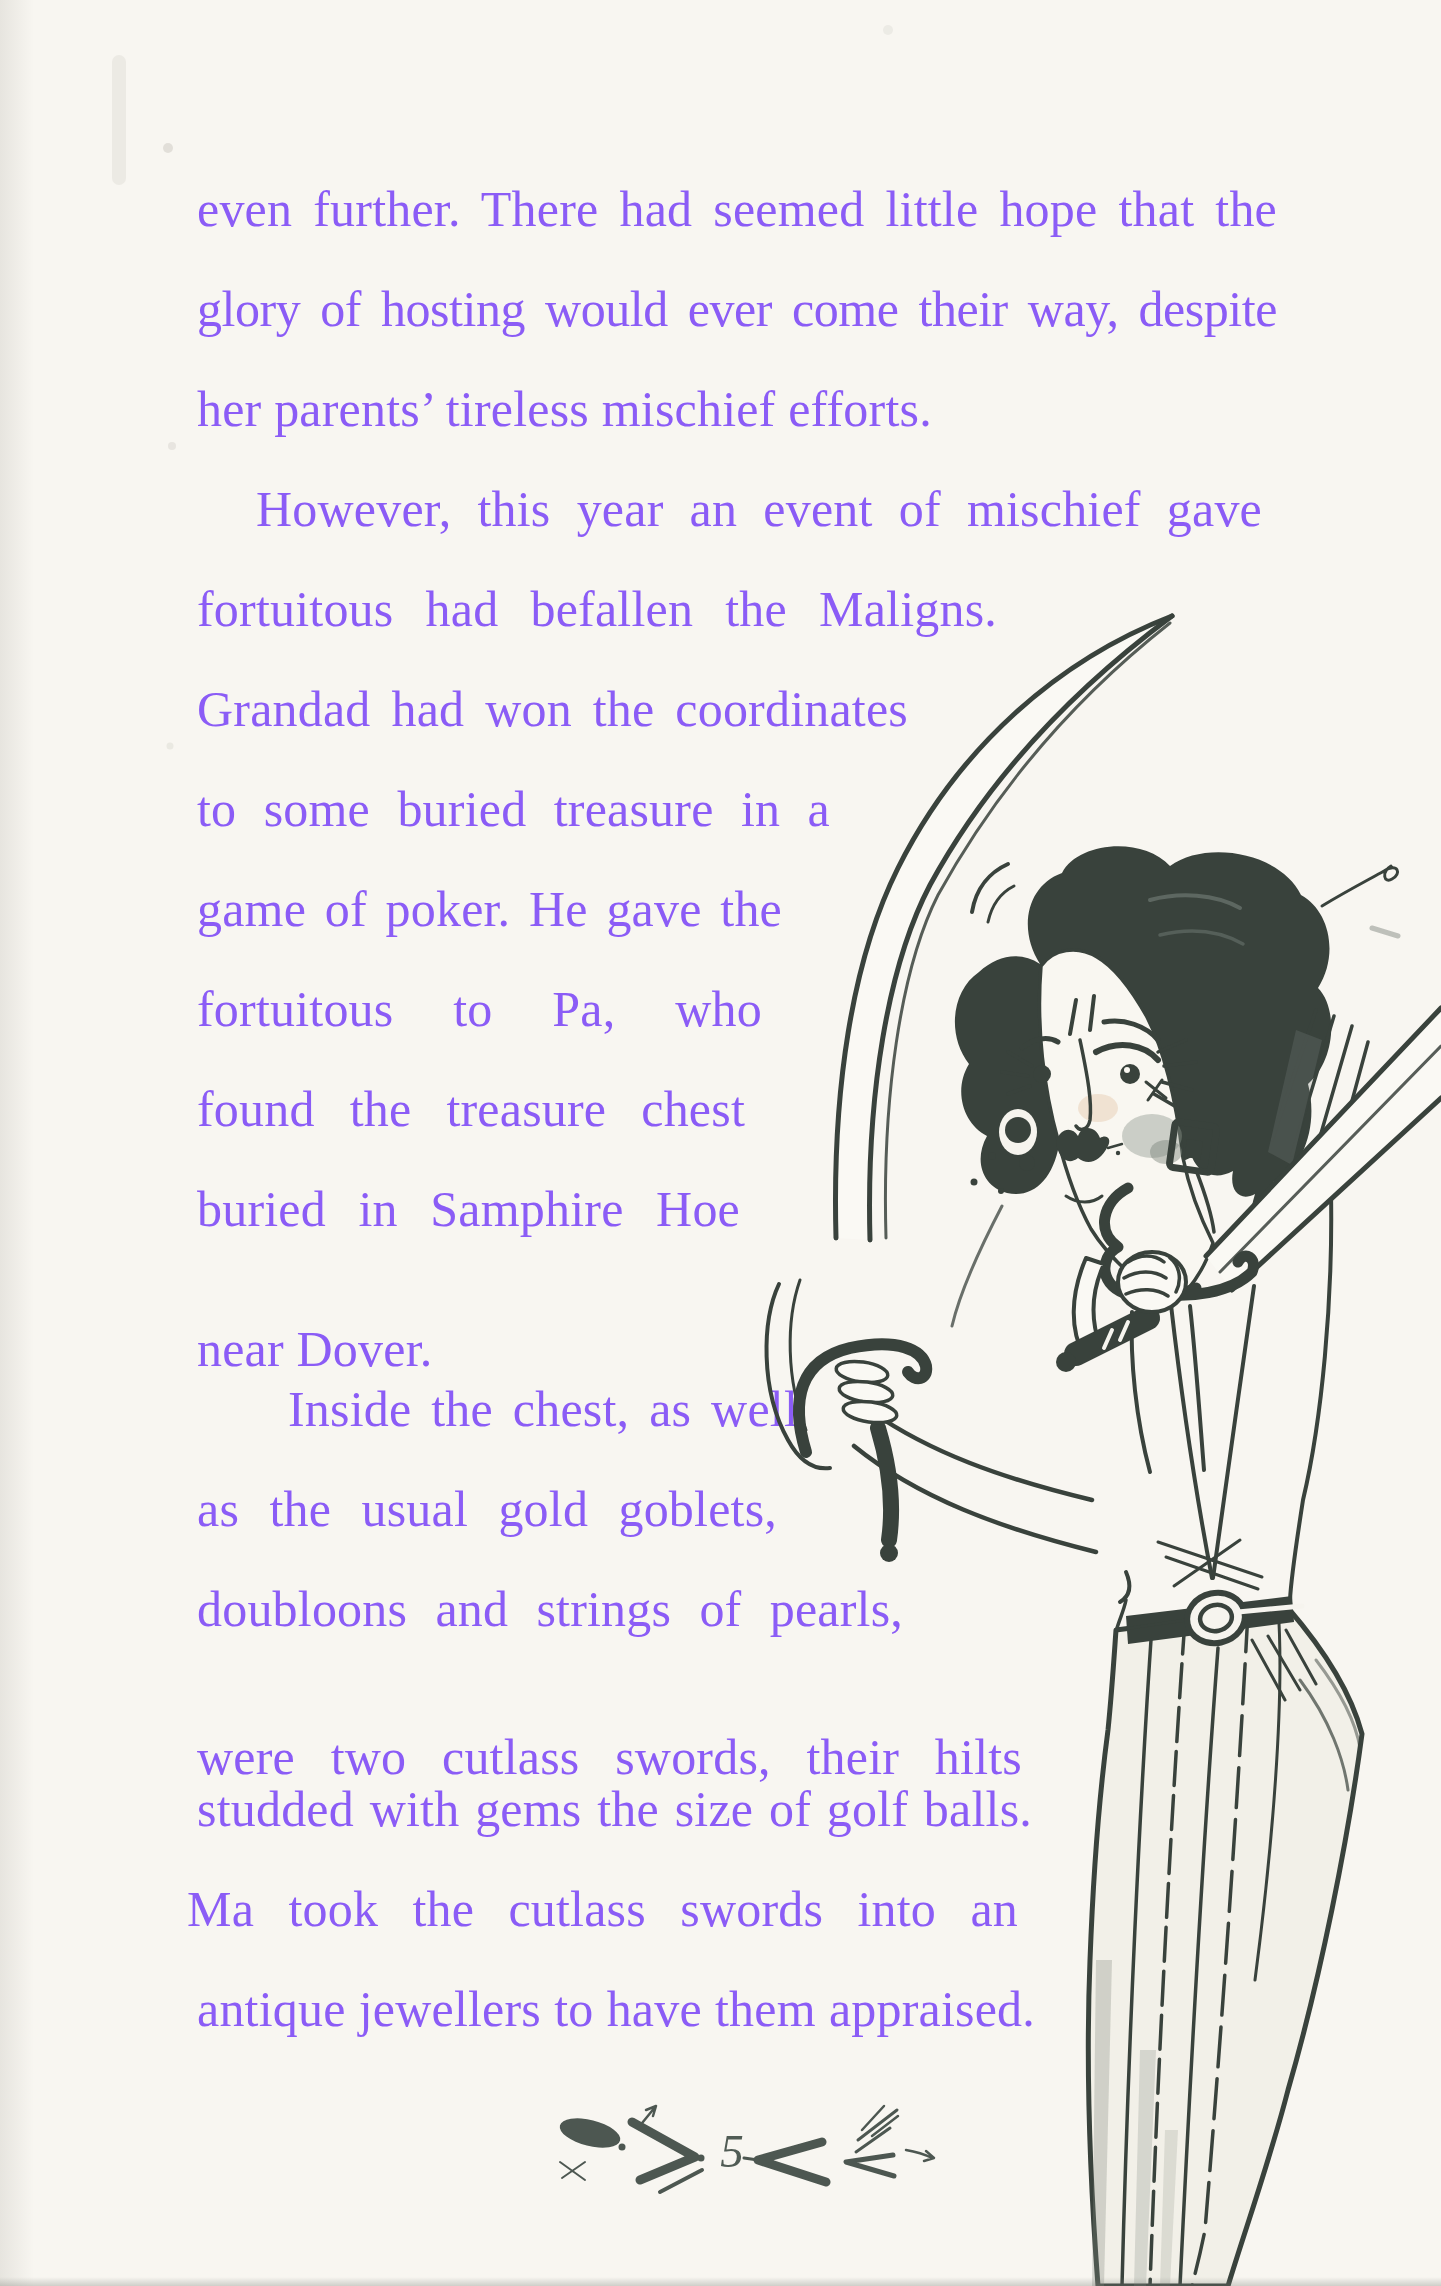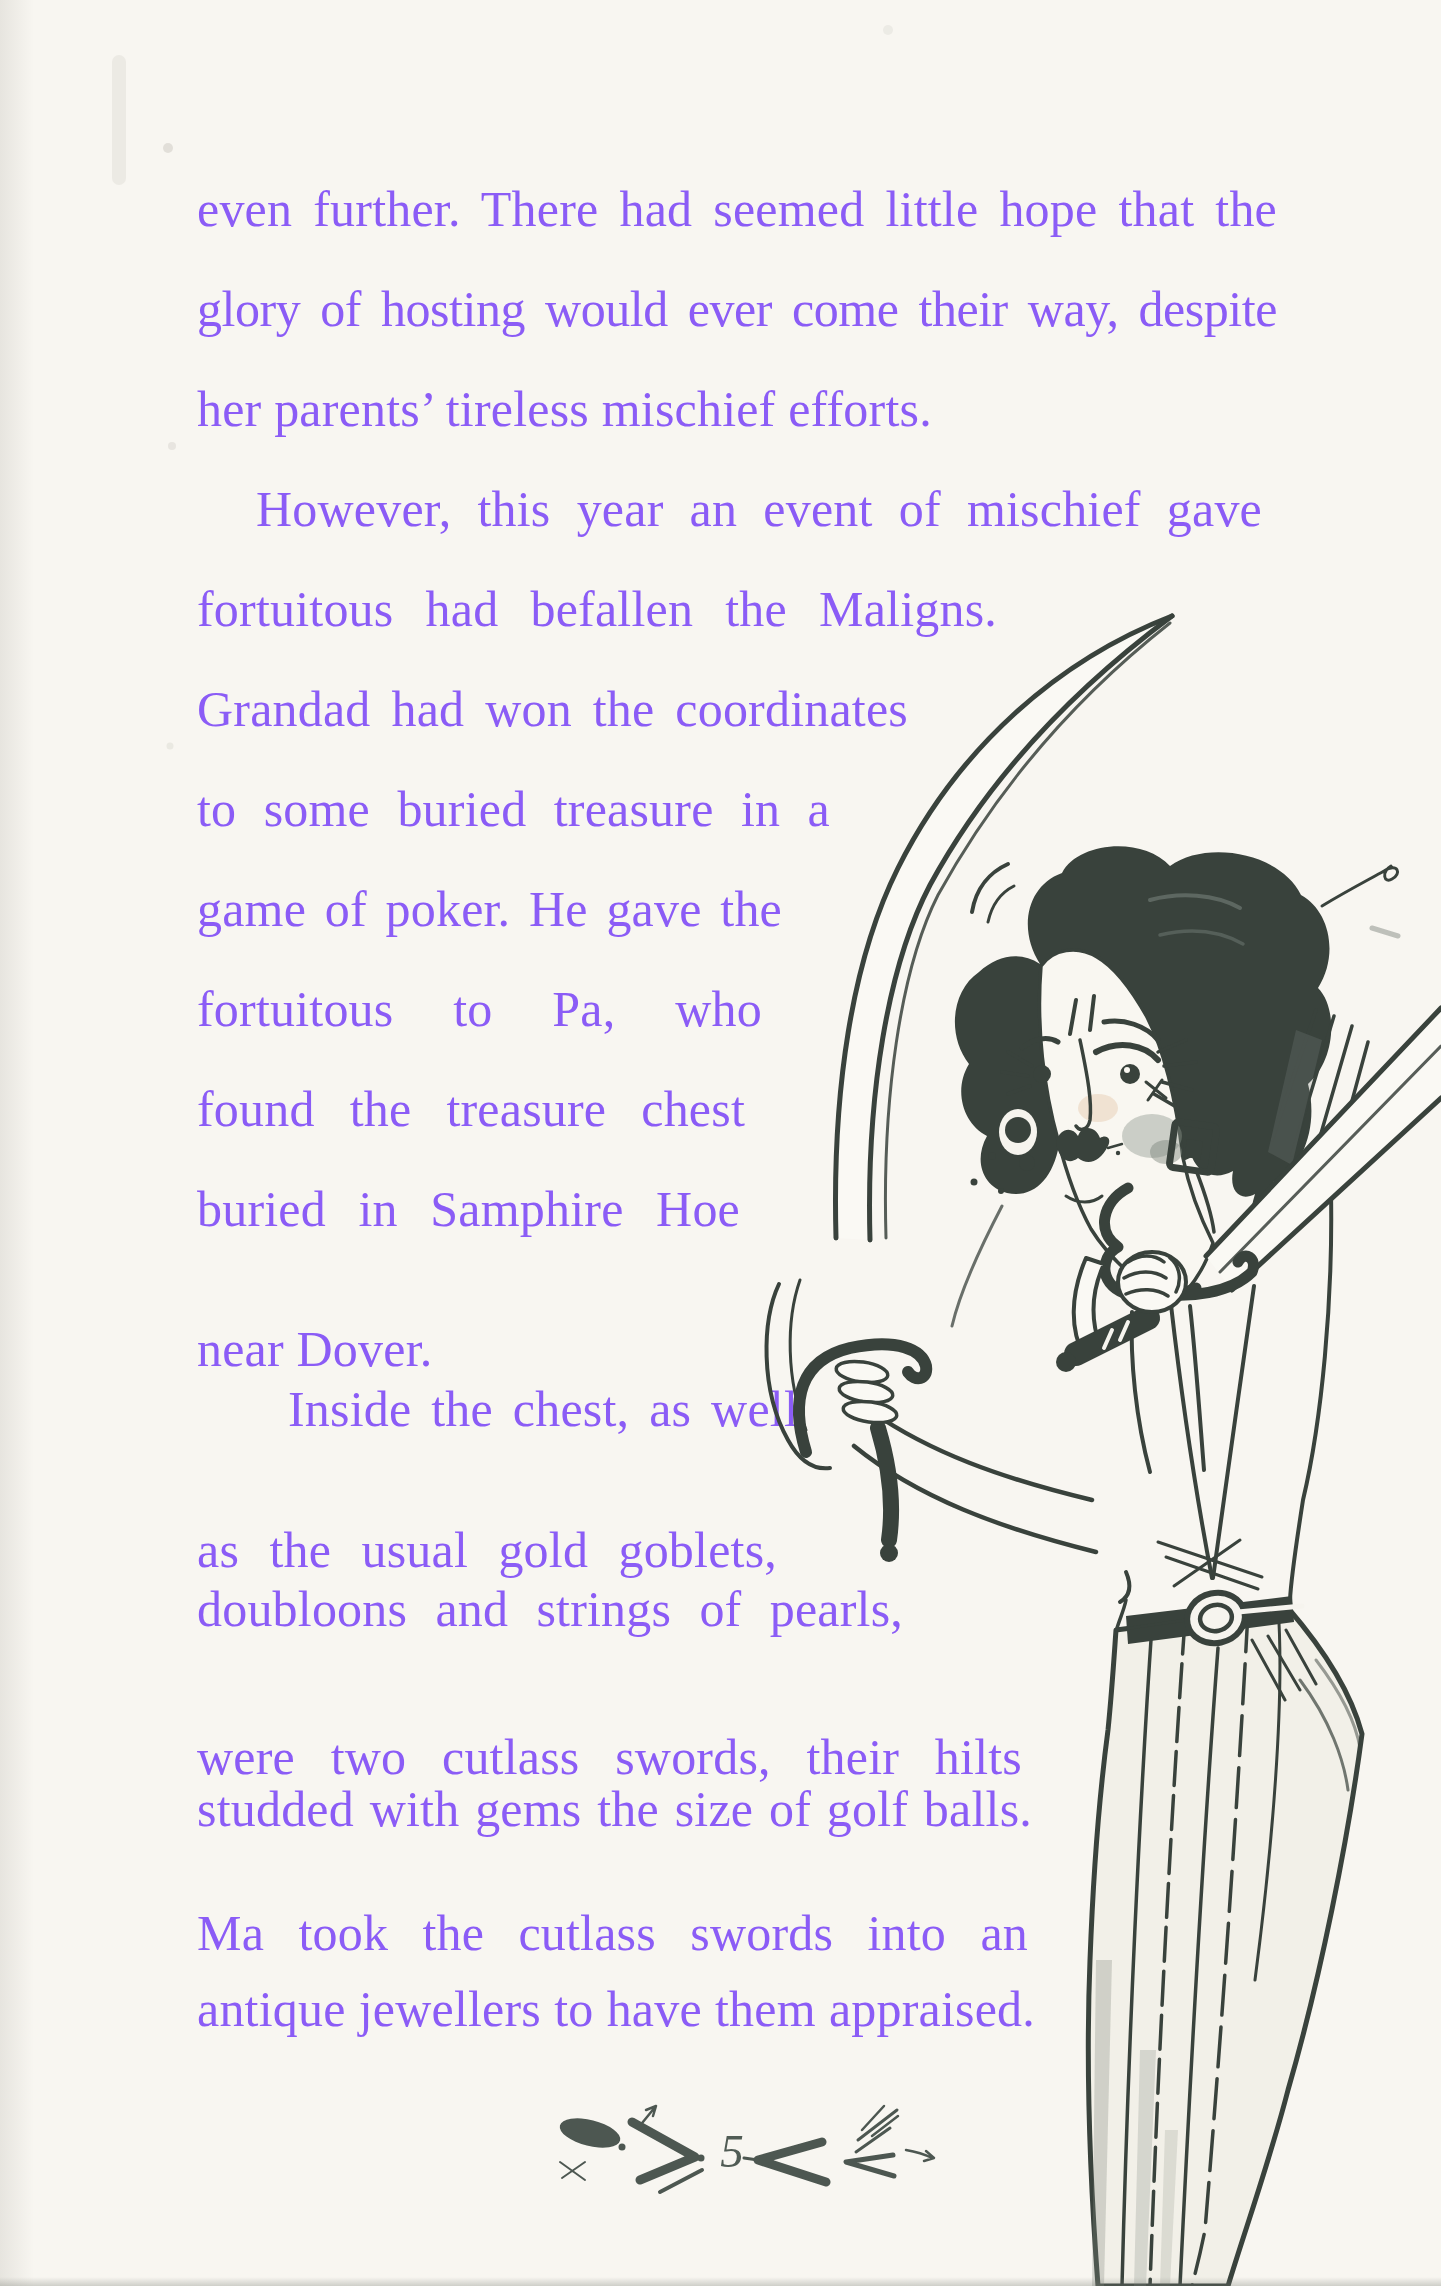--- a/index.html
+++ b/index.html
@@ -45,25 +45,25 @@
       <div class="tl just" style="top: 483px; left: 256px; width: 1006px;">However, this year an event of mischief gave</div>
       <div class="tl just" style="top: 583px; left: 197px; width: 800px;">fortuitous had befallen the Maligns.</div>
       <div class="tl just" style="top: 683px; left: 197px; width: 711px;">Grandad had won the coordinates</div>
       <div class="tl just" style="top: 783px; left: 197px; width: 633px;">to some buried treasure in a</div>
       <div class="tl just" style="top: 883px; left: 197px; width: 585px;">game of poker. He gave the</div>
       <div class="tl just" style="top: 983px; left: 197px; width: 565px;">fortuitous to Pa, who</div>
       <div class="tl just" style="top: 1083px; left: 197px; width: 548px;">found the treasure chest</div>
       <div class="tl just" style="top: 1183px; left: 197px; width: 543px;">buried in Samphire Hoe</div>
       <div class="tl" style="top: 1283px; left: 197px; margin-top: 40px;">near Dover.</div>
       <div class="tl just" style="top: 1383px; left: 256px; width: 510px; margin-left: 32px;">Inside the chest, as well</div>
-      <div class="tl just" style="top: 1483px; left: 197px; width: 580px; margin-top: 41px;">as the usual gold goblets,</div>
+      <div class="tl just" style="top: 1483px; left: 197px; width: 580px;">as the usual gold goblets,</div>
       <div class="tl just" style="top: 1583px; left: 197px; width: 706px;">doubloons and strings of pearls,</div>
       <div class="tl just" style="top: 1683px; left: 197px; width: 825px; margin-top: 48px;">were two cutlass swords, their hilts</div>
       <div class="tl just" style="top: 1783px; left: 197px; width: 835px;">studded with gems the size of golf balls.</div>
-      <div class="tl just" style="top: 1883px; left: 197px; width: 831px; margin-top: 24px;">Ma took the cutlass swords into an</div>
+      <div class="tl just" style="top: 1883px; left: 187px; width: 831px;">Ma took the cutlass swords into an</div>
       <div class="tl just" style="top: 1983px; left: 197px; width: 838px;">antique jewellers to have them appraised.</div>
     </div>
 
   <svg id="illu" width="1441" height="2286" viewBox="0 0 1441 2286">
     <g fill="none" stroke="#39423c" stroke-linecap="round" stroke-linejoin="round">
 
       <g stroke="none">
         <rect x="112" y="55" width="14" height="130" rx="7" fill="#9a988f" opacity=".12"></rect>
         <circle cx="168" cy="148" r="5" fill="#8a887f" opacity=".2"></circle>
         <circle cx="172" cy="446" r="4" fill="#8a887f" opacity=".15"></circle>

